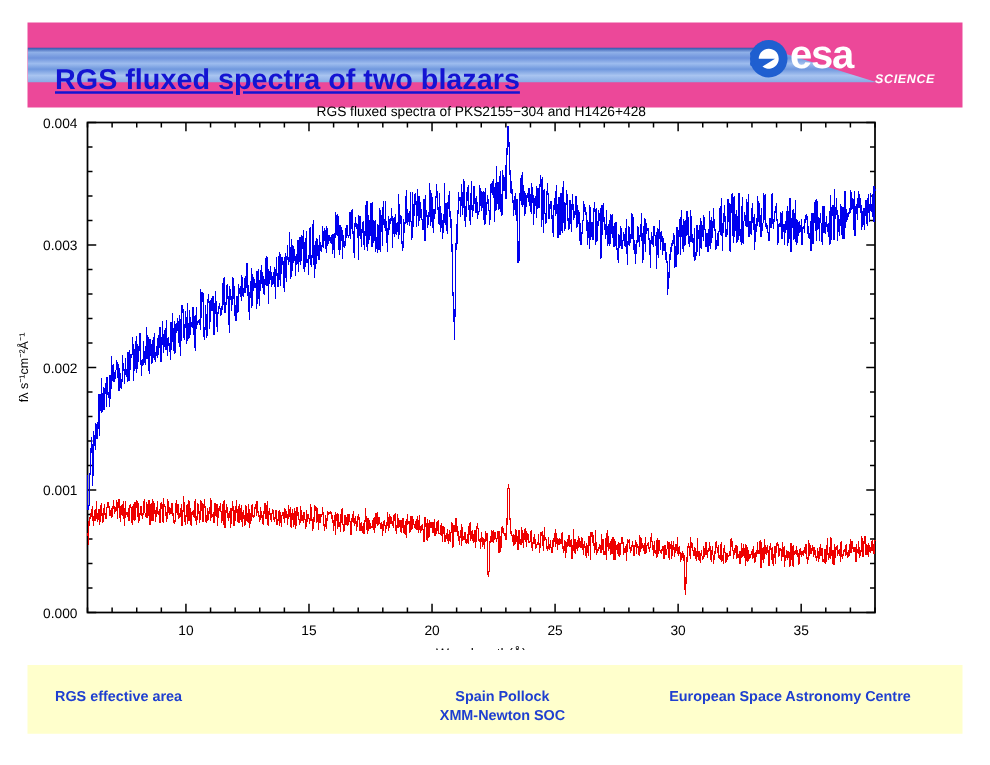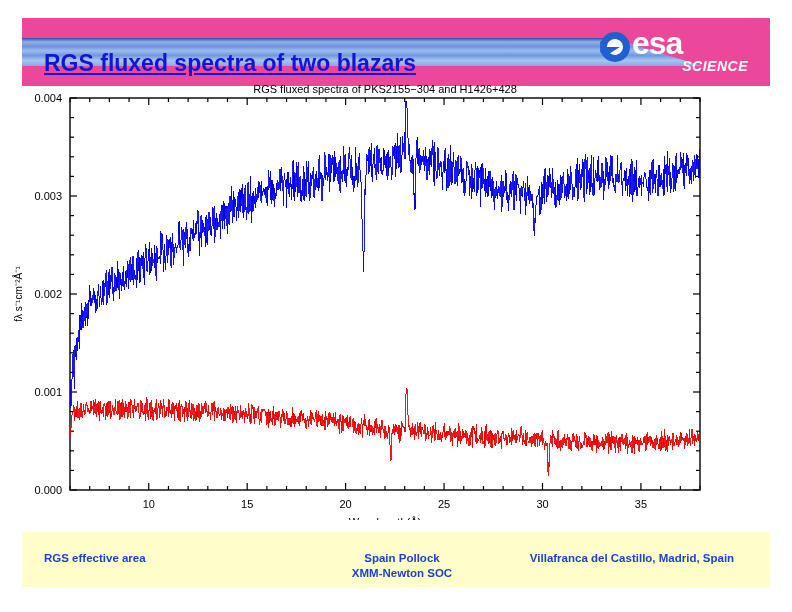--- a/index.html
+++ b/index.html
@@ -55,21 +55,21 @@
     font-weight: bold;
     letter-spacing: -1px;
     line-height: 34px;
     font-family: "Liberation Sans", sans-serif;
   }
   .esa-sub {
     position: absolute;
     right: 0px;
     top: 32px;
     color: #ffffff;
-    font-size: 14px;
+    font-size: 10px;
     font-style: italic;
     font-weight: bold;
     letter-spacing: 0.5px;
     font-family: "Liberation Sans", sans-serif;
   }
 
   #slide-title {
     position: absolute;
     left: 44px;
     top: 50px;
@@ -277,15 +277,15 @@
     </svg>
 </div>
 
 <div id="footer-panel">
   <div class="footer-col" id="footer-left">RGS effective area</div>
   <div class="footer-col" id="footer-mid">
     <div>Spain Pollock</div>
     <div>XMM-Newton SOC</div>
   </div>
   <div class="footer-col" id="footer-right">
-    <div>Villafranca del Castillo, Madrid, Spain</div>
+    <div>European Space Astronomy Centre</div>
   </div>
 </div>
 
 </body></html>

